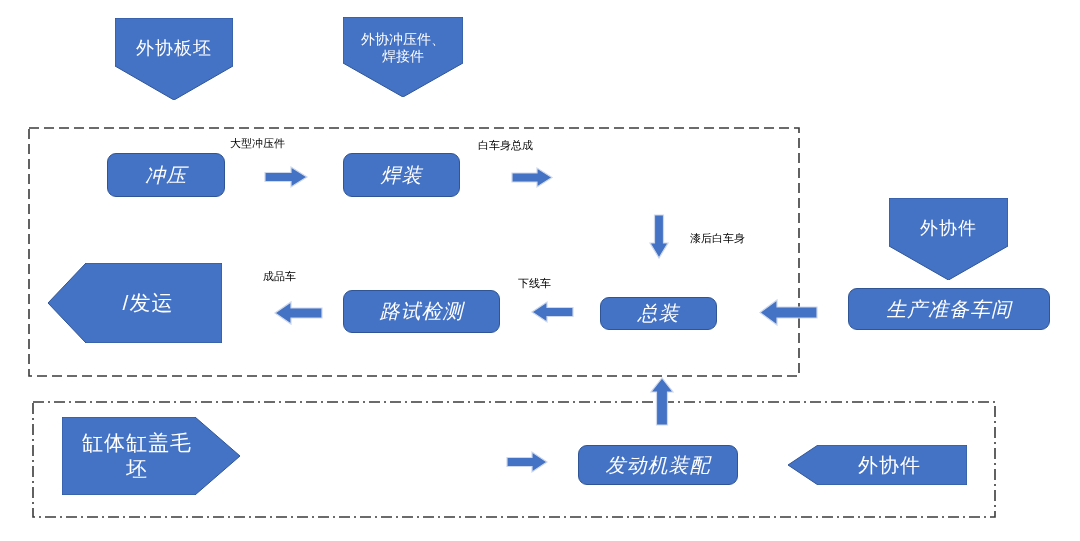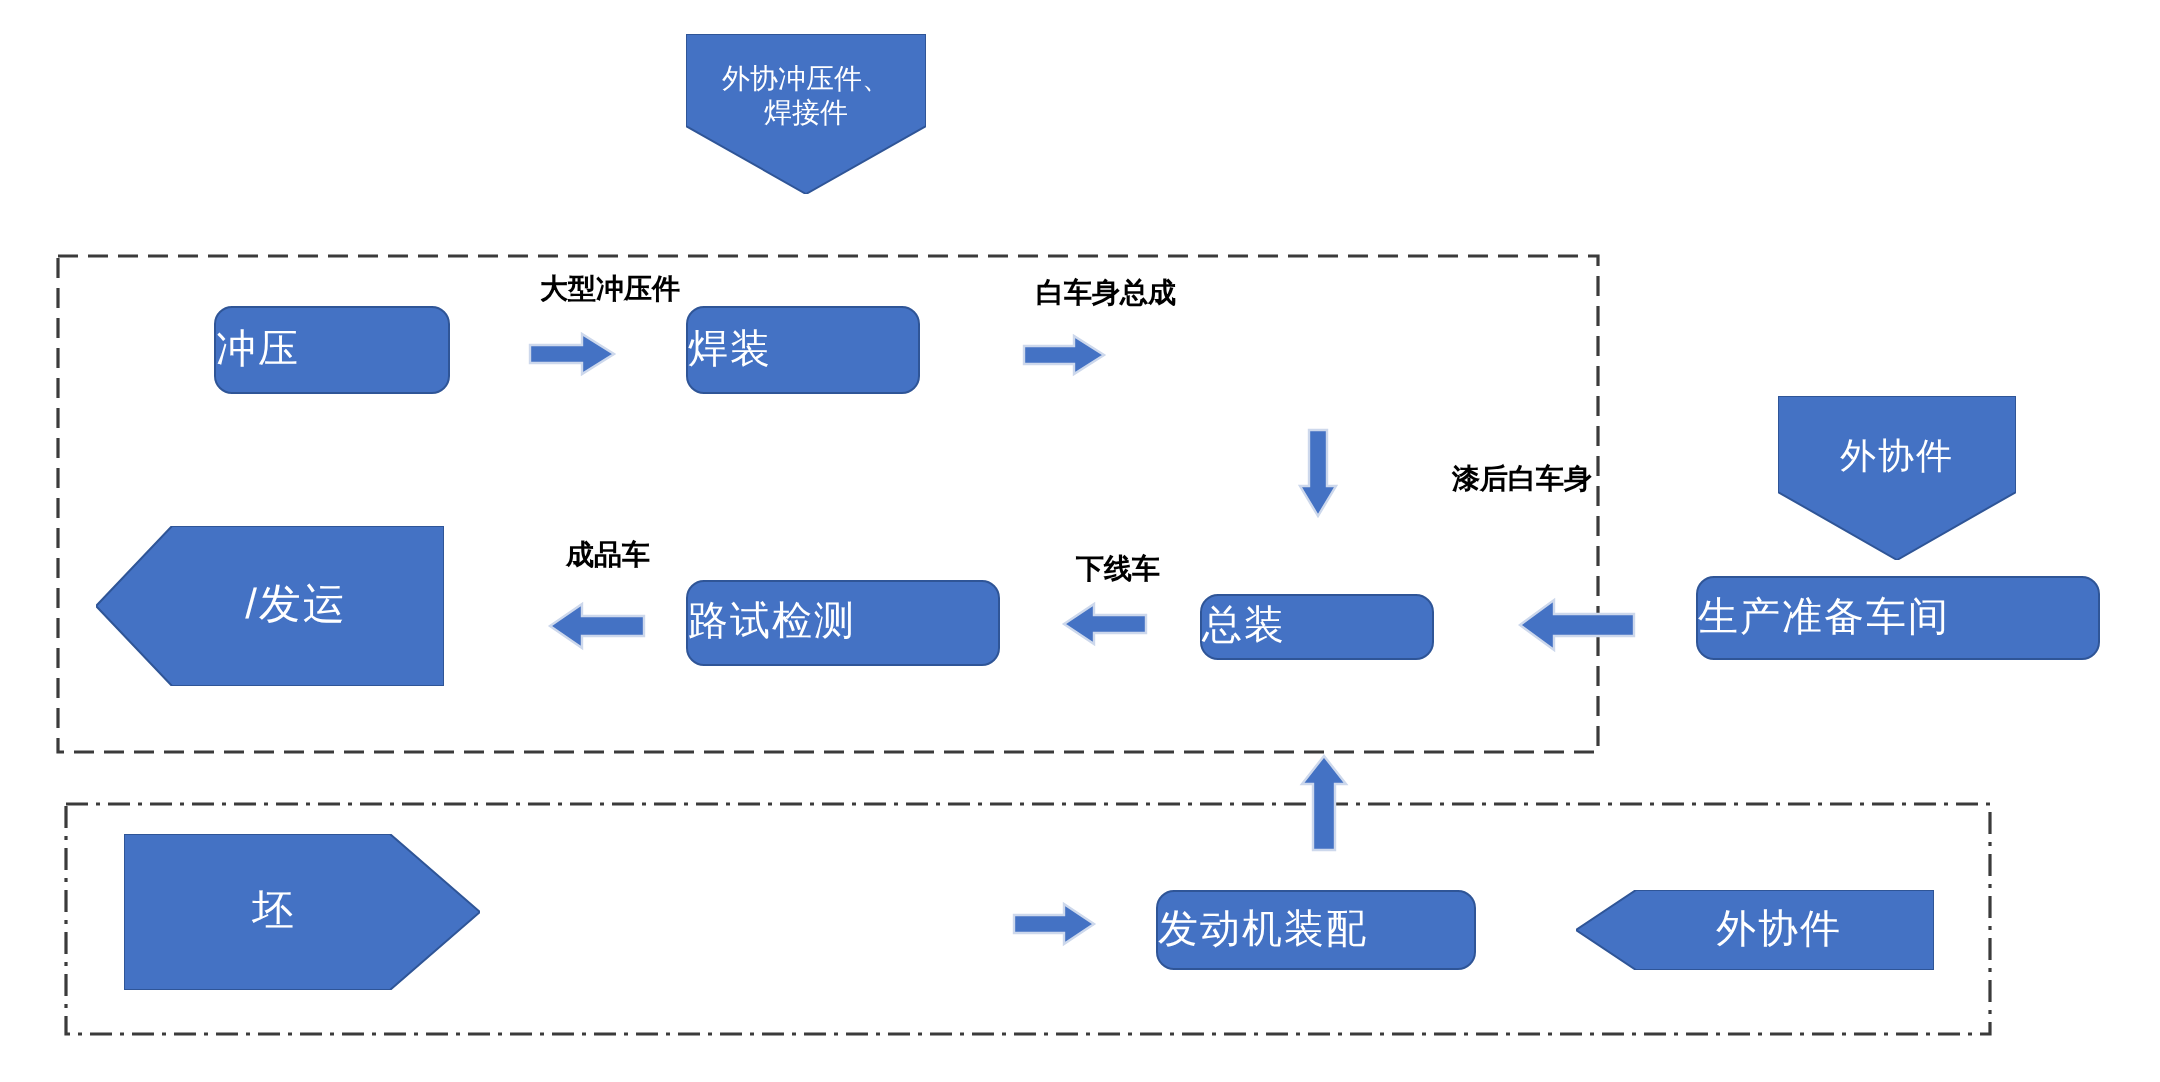--- a/index.html
+++ b/index.html
@@ -13,49 +13,58 @@
   html,body{margin:0;padding:0;background:#fff;}
   .canvas{
     position:relative;width:1080px;height:541px;background:#fff;overflow:hidden;
     font-family:"Liberation Sans","DejaVu Sans",sans-serif;
   }
   .bg{position:absolute;left:0;top:0;}
   .boundary-rect{fill:none;stroke:var(--boundary);stroke-width:1.6;}
   .node{
     position:absolute;background:var(--accent);border:1.5px solid var(--shape-border);
     border-radius:9px;color:var(--shape-text);display:flex;align-items:center;
-    justify-content:flex-start;font-size:20px;box-sizing:border-box;line-height:1.15;
+    justify-content:center;font-size:20px;box-sizing:border-box;line-height:1.15;
     letter-spacing:1px;
+    font-style:italic;
   }
   .shape{position:absolute;}
   .shape svg{position:absolute;left:0;top:0;display:block;}
   .shape polygon{fill:var(--accent);stroke:var(--shape-border);stroke-width:1;}
   .ptext{
     position:absolute;left:0;top:0;width:100%;height:100%;display:flex;
     flex-direction:column;align-items:center;justify-content:center;
     color:var(--shape-text);text-align:center;line-height:1.25;letter-spacing:1px;
   }
   .ptext span{display:block;}
   .arrow{position:absolute;overflow:visible;}
   .arrow polygon{fill:var(--accent);stroke:var(--arrow-outline);stroke-width:1.2;}
   .elabel{
-    position:absolute;color:var(--label-text);font-weight:bold;font-size:14px;
-    text-align:right;white-space:nowrap;
+    position:absolute;color:var(--label-text);font-weight:normal;font-size:11px;
+    text-align:left;white-space:nowrap;
   }
 </style>
 </head>
 <body>
 
 <div class="canvas">
 
   <svg class="bg" width="1080" height="541">
     <rect class="boundary-rect" x="29" y="128" width="770" height="248" stroke-dasharray="10 5"></rect>
     <rect class="boundary-rect" x="33" y="402" width="962" height="115" stroke-dasharray="11 4 2 4"></rect>
   </svg>
 
+  <div class="shape" style="left:115px;top:18px;width:118px;height:82px">
+    <svg width="118" height="82" viewBox="0 0 118 82">
+      <polygon points="0,0 118,0 118,48 59,82 0,48"></polygon>
+    </svg>
+    <div class="ptext" style="height:60px;font-size:18px">
+      <span>外协板坯</span>
+    </div>
+  </div>
 
   <div class="shape" style="left:343px;top:17px;width:120px;height:80px">
     <svg width="120" height="80" viewBox="0 0 120 80">
       <polygon points="0,0 120,0 120,46 60,80 0,46"></polygon>
     </svg>
     <div class="ptext" style="height:62px;font-size:14px;letter-spacing:0">
       <span>外协冲压件、</span>
       <span>焊接件</span>
     </div>
   </div>
@@ -135,20 +144,21 @@
 
   <svg class="arrow" style="left:651px;top:378px" width="22" height="47">
     <polygon points="5.5,47 5.5,14 0,14 11,0 22,14 16.5,14 16.5,47"></polygon>
   </svg>
 
   <div class="shape" style="left:62px;top:417px;width:178px;height:78px">
     <svg width="178" height="78" viewBox="0 0 178 78">
       <polygon points="0,0 133,0 178,39 133,78 0,78"></polygon>
     </svg>
     <div class="ptext" style="width:150px;font-size:21px">
+      <span>缸体缸盖毛</span>
       <span>坯</span>
     </div>
   </div>
 
 
   <svg class="arrow" style="left:507px;top:452px" width="40" height="20">
     <polygon points="0,5.5 25,5.5 25,0 40,10 25,20 25,14.5 0,14.5"></polygon>
   </svg>
 
   <div class="node" style="left:578px;top:445px;width:160px;height:40px">

